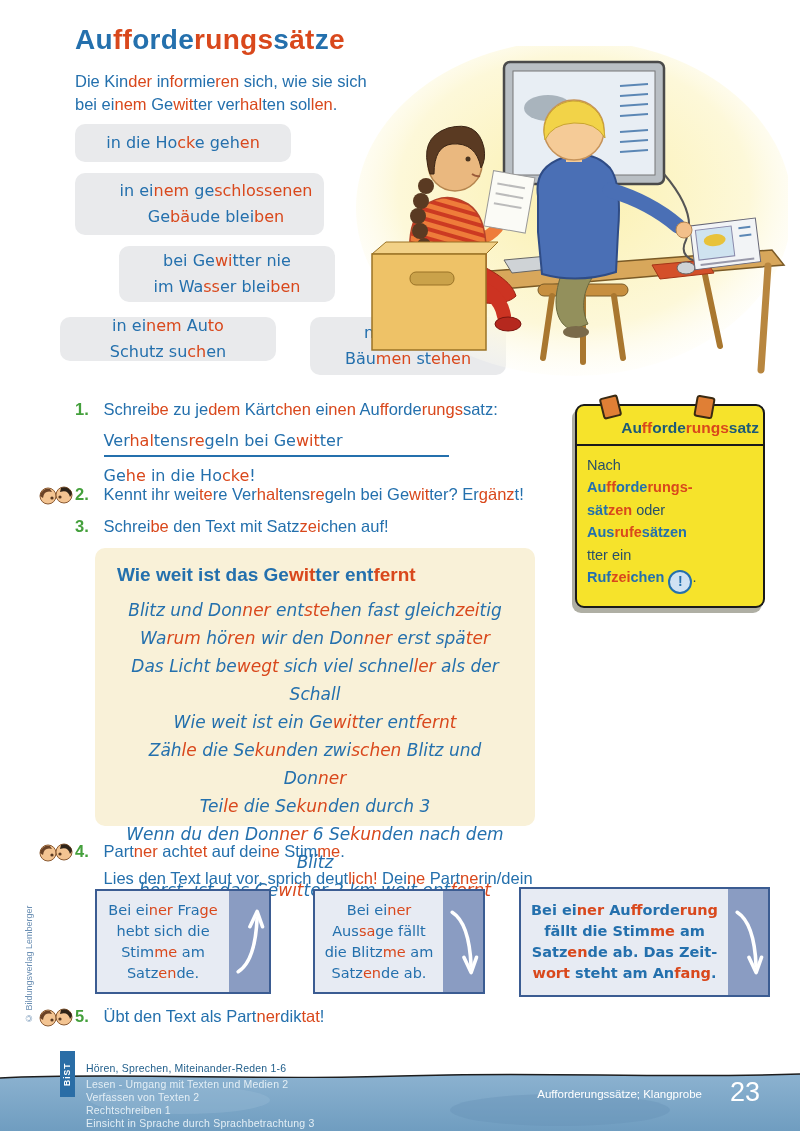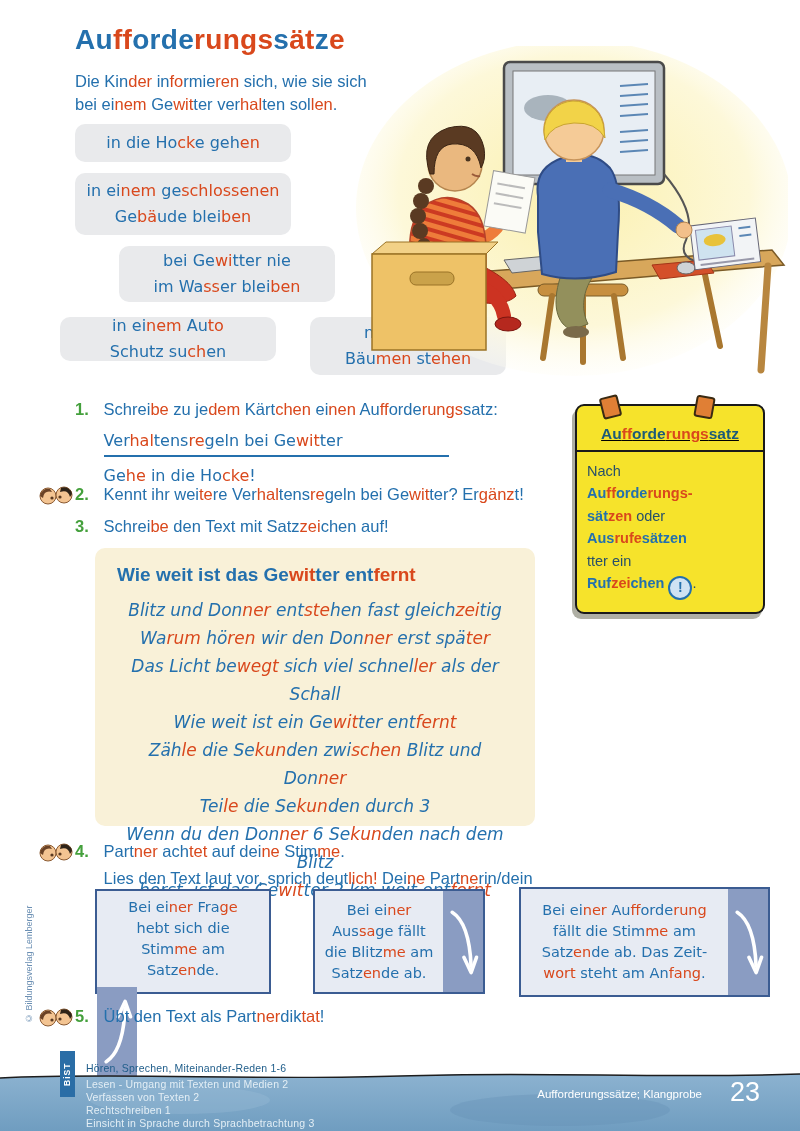--- a/index.html
+++ b/index.html
@@ -18,53 +18,53 @@
            border-radius:50%;background:#cfe2f3;color:var(--blue);font-weight:700;text-align:center;
            font-size:14px;vertical-align:-4px;}
   .abs{position:absolute;}
   h1.title{left:75px;top:24px;margin:0;font-size:28px;font-weight:700;letter-spacing:.3px;}
   .intro{left:75px;top:70px;width:330px;font-size:16.5px;line-height:1.42;}
   
   .card{background:var(--card);border-radius:10px;width:216px;text-align:center;
         font-size:16px;line-height:26px;display:flex;flex-direction:column;justify-content:center;
         font-family:"DejaVu Sans",sans-serif;}
   .card1{left:75px;top:124px;height:38px;}
-  .card2{left:75px;top:173px;height:62px;}
+  .card2{left:75px;top:173px;height:62px;padding-left:33px;}
   .card3{left:75px;top:246px;height:56px;margin-left:44px;}
   .card4{left:60px;top:317px;height:44px;}
   .card5{left:310px;top:317px;width:196px;height:58px;}
   
   .ex{left:75px;font-size:16.5px;line-height:27px;}
   .exnum{color:var(--green);font-weight:700;display:inline-block;width:24px;}
   .exbody{display:inline-block;vertical-align:top;}
   .exicon{position:absolute;left:-36px;top:3px;}
   .hand{font-family:"DejaVu Sans",sans-serif;font-size:16px;}
   .uline{display:inline-block;min-width:345px;border-bottom:2px solid var(--blue);padding-bottom:1px;}
   
   .note{left:575px;top:404px;width:186px;background:var(--note);border:2px solid #1a1a1a;
         border-radius:9px;box-shadow:-3px 5px 0 rgba(110,110,90,.55);}
   .note .clip{position:absolute;top:-10px;width:15px;height:18px;background:#e07f35;
               border:2px solid #3a2a12;border-radius:3px;transform:rotate(-14deg);}
   .note .clip.c2{left:118px;transform:rotate(10deg);}
-  .note .hdr{border-bottom:2px solid #1a1a1a;text-align:center;padding:19px 4px 7px;
-             font-size:15.5px;text-decoration:underline;}
+  .note .hdr{border-bottom:2px solid #1a1a1a;text-align:right;padding:13px 4px 7px;
+             font-size:15.5px;}
   .note .bdy{padding:8px 10px 12px;font-size:14.5px;line-height:1.55;color:#28506a;}
   
   .read{left:95px;top:548px;width:440px;height:278px;background:var(--cream);border-radius:10px;
         box-sizing:border-box;padding:16px 22px;}
   .read .rtitle{font-size:19px;font-weight:700;margin-bottom:10px;}
   .read .rline{font-size:17px;font-style:italic;line-height:28px;font-family:"DejaVu Sans",sans-serif;text-align:center;}
   
   .ibox{border:2px solid var(--bxborder);background:var(--bxfill);display:flex;}
   .ibox .txt{flex:1;text-align:center;font-size:14.5px;line-height:21px;padding:6px 4px;
              font-family:"DejaVu Sans",sans-serif;display:flex;flex-direction:column;justify-content:center;}
   .ibox .panel{width:40px;background:var(--bxpanel);display:flex;align-items:center;justify-content:center;}
-  .ibox1{left:95px;top:889px;width:172px;height:101px;flex-direction:column;}
+  .ibox1{left:95px;top:889px;width:172px;height:101px;}
   .ibox2{left:313px;top:889px;width:168px;height:101px;}
-  .ibox3{left:519px;top:887px;width:247px;height:106px;}
+  .ibox3{left:519px;top:887px;width:247px;height:106px;font-weight:bold;}
   
   .band{left:0;bottom:0;width:800px;height:66px;}
   .std{left:86px;font-size:10.5px;letter-spacing:.2px;margin-top:9px;}
   .std0{top:1053px;color:#1f5d8a;}
   .std1{top:1069px;color:#e3eef5;}
   .std2{top:1082px;color:#e3eef5;}
   .std3{top:1095px;color:#e3eef5;}
   .std4{top:1108px;color:#e3eef5;}
   .bist{left:60px;top:1051px;width:15px;height:46px;background:#2a6da6;color:#fff;
         writing-mode:vertical-rl;transform:rotate(180deg);font-size:8.5px;font-weight:700;

